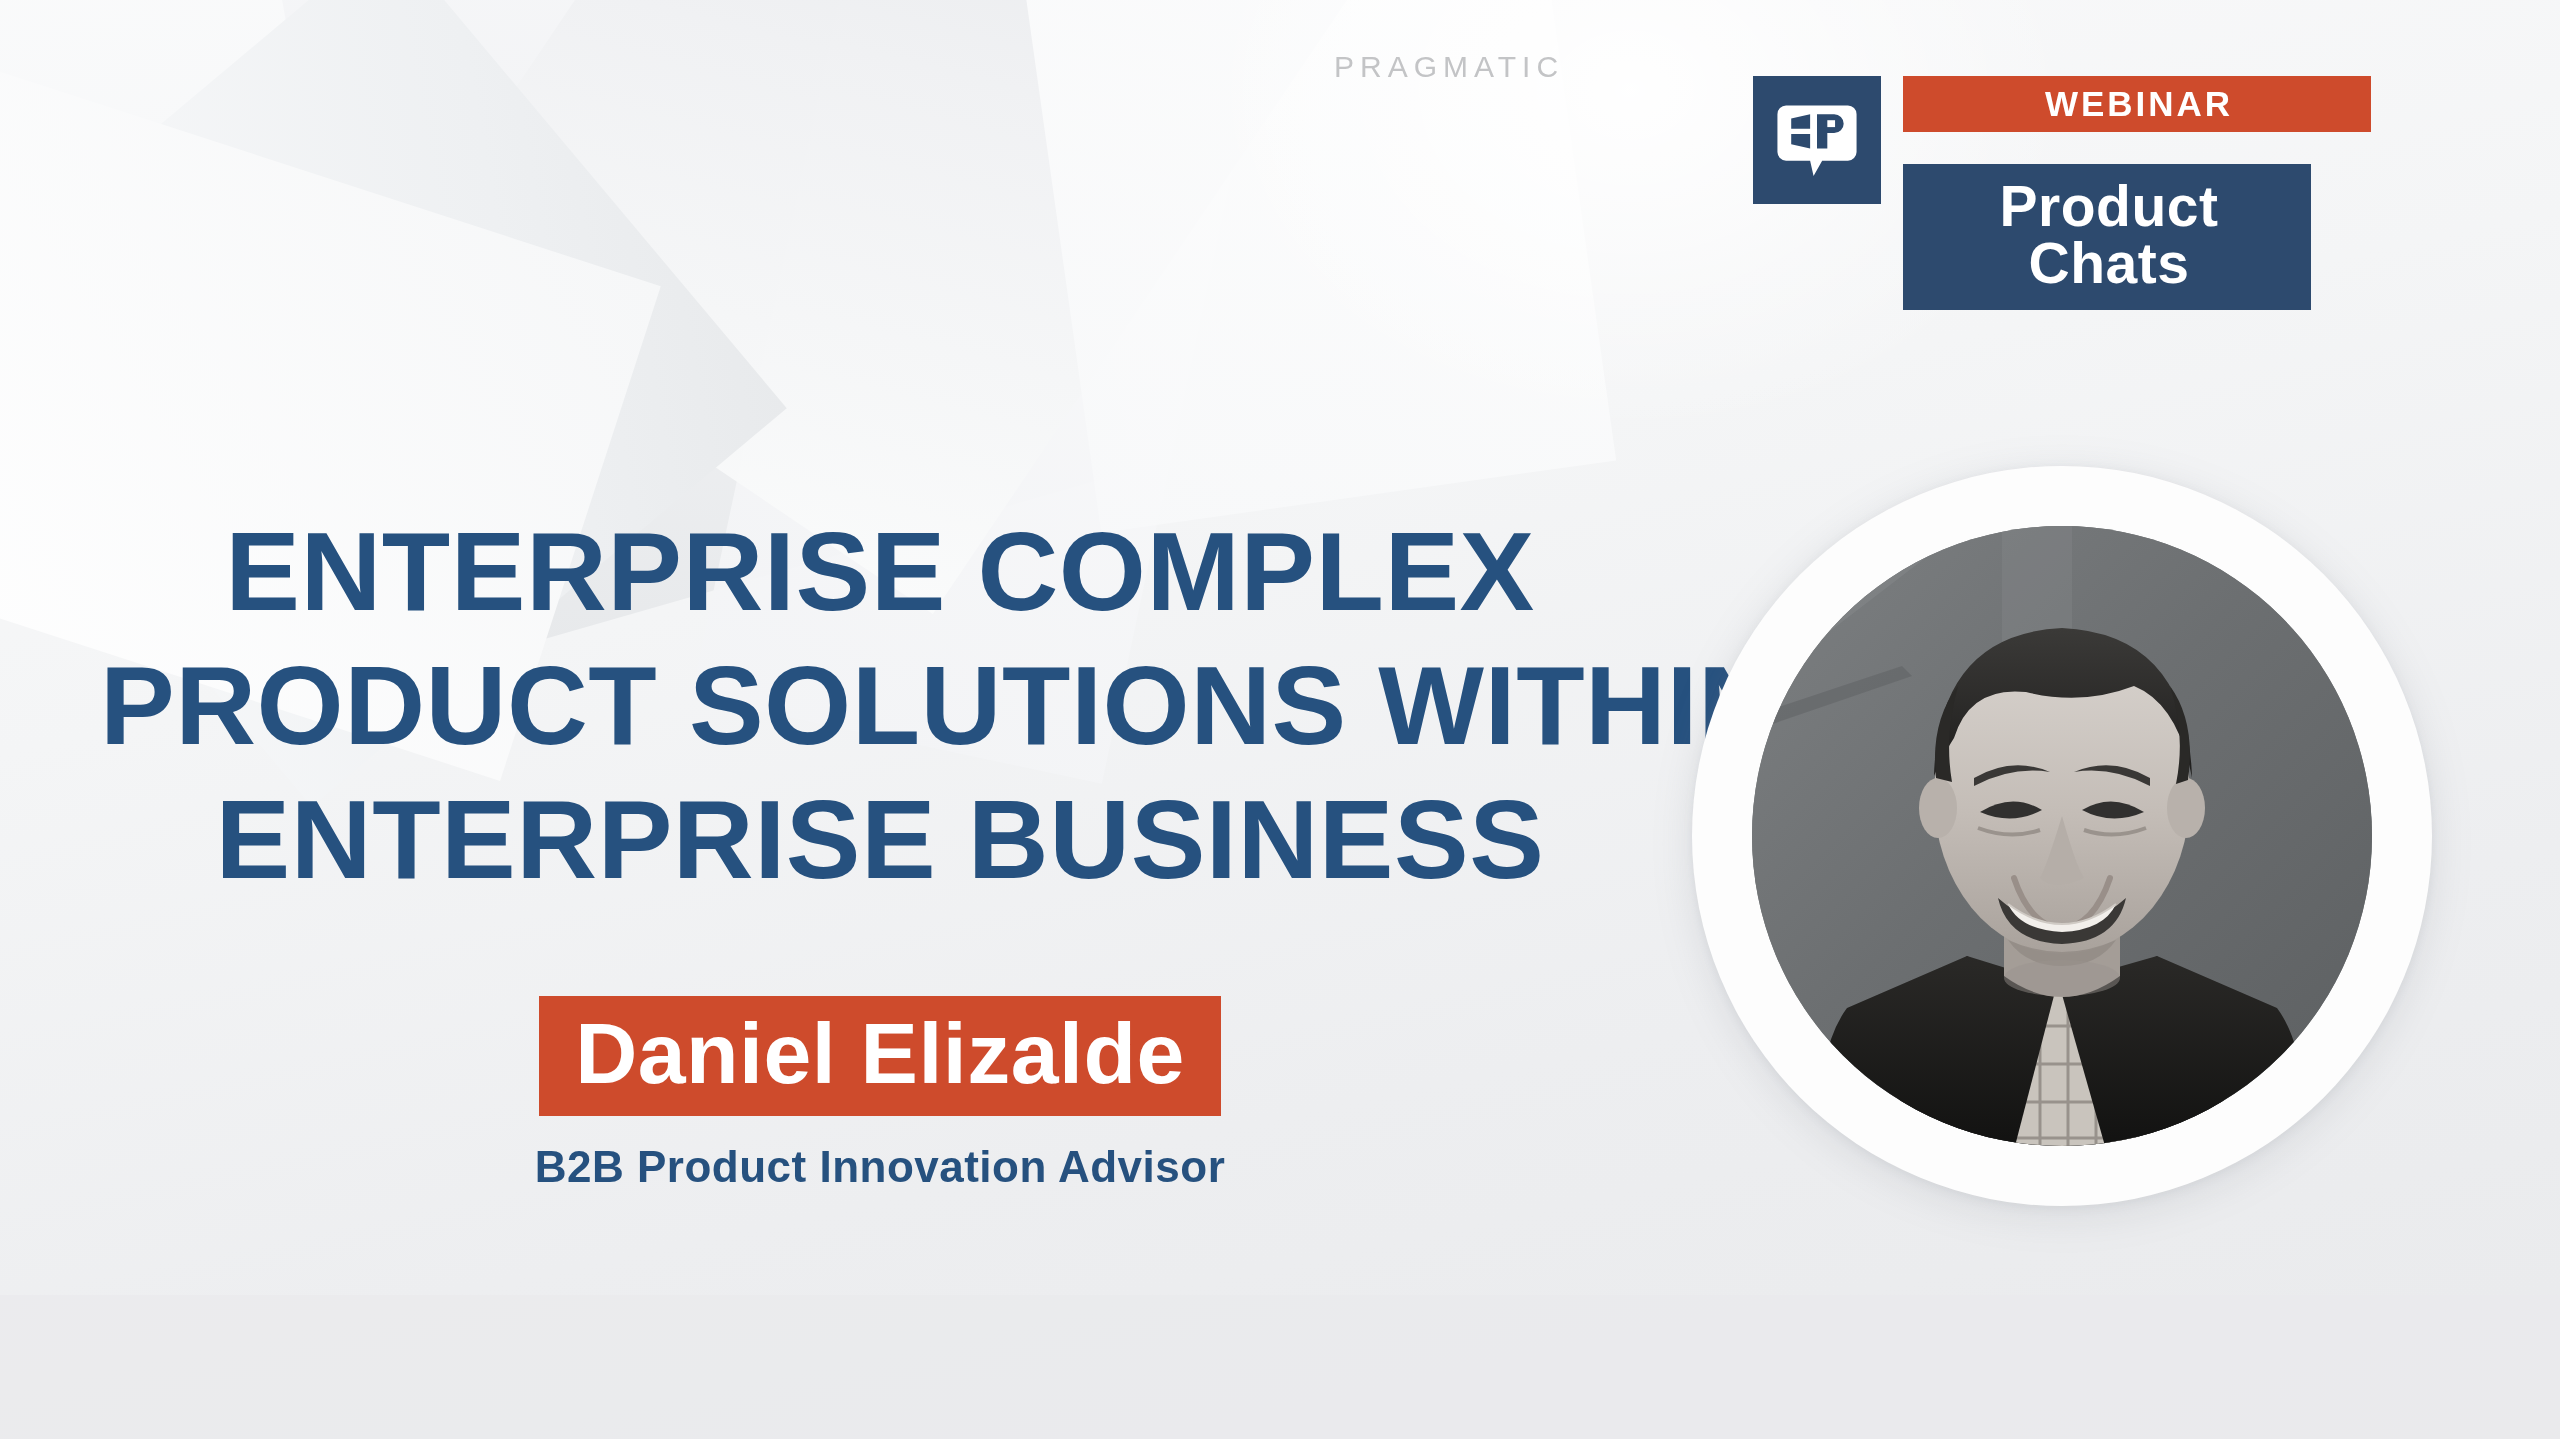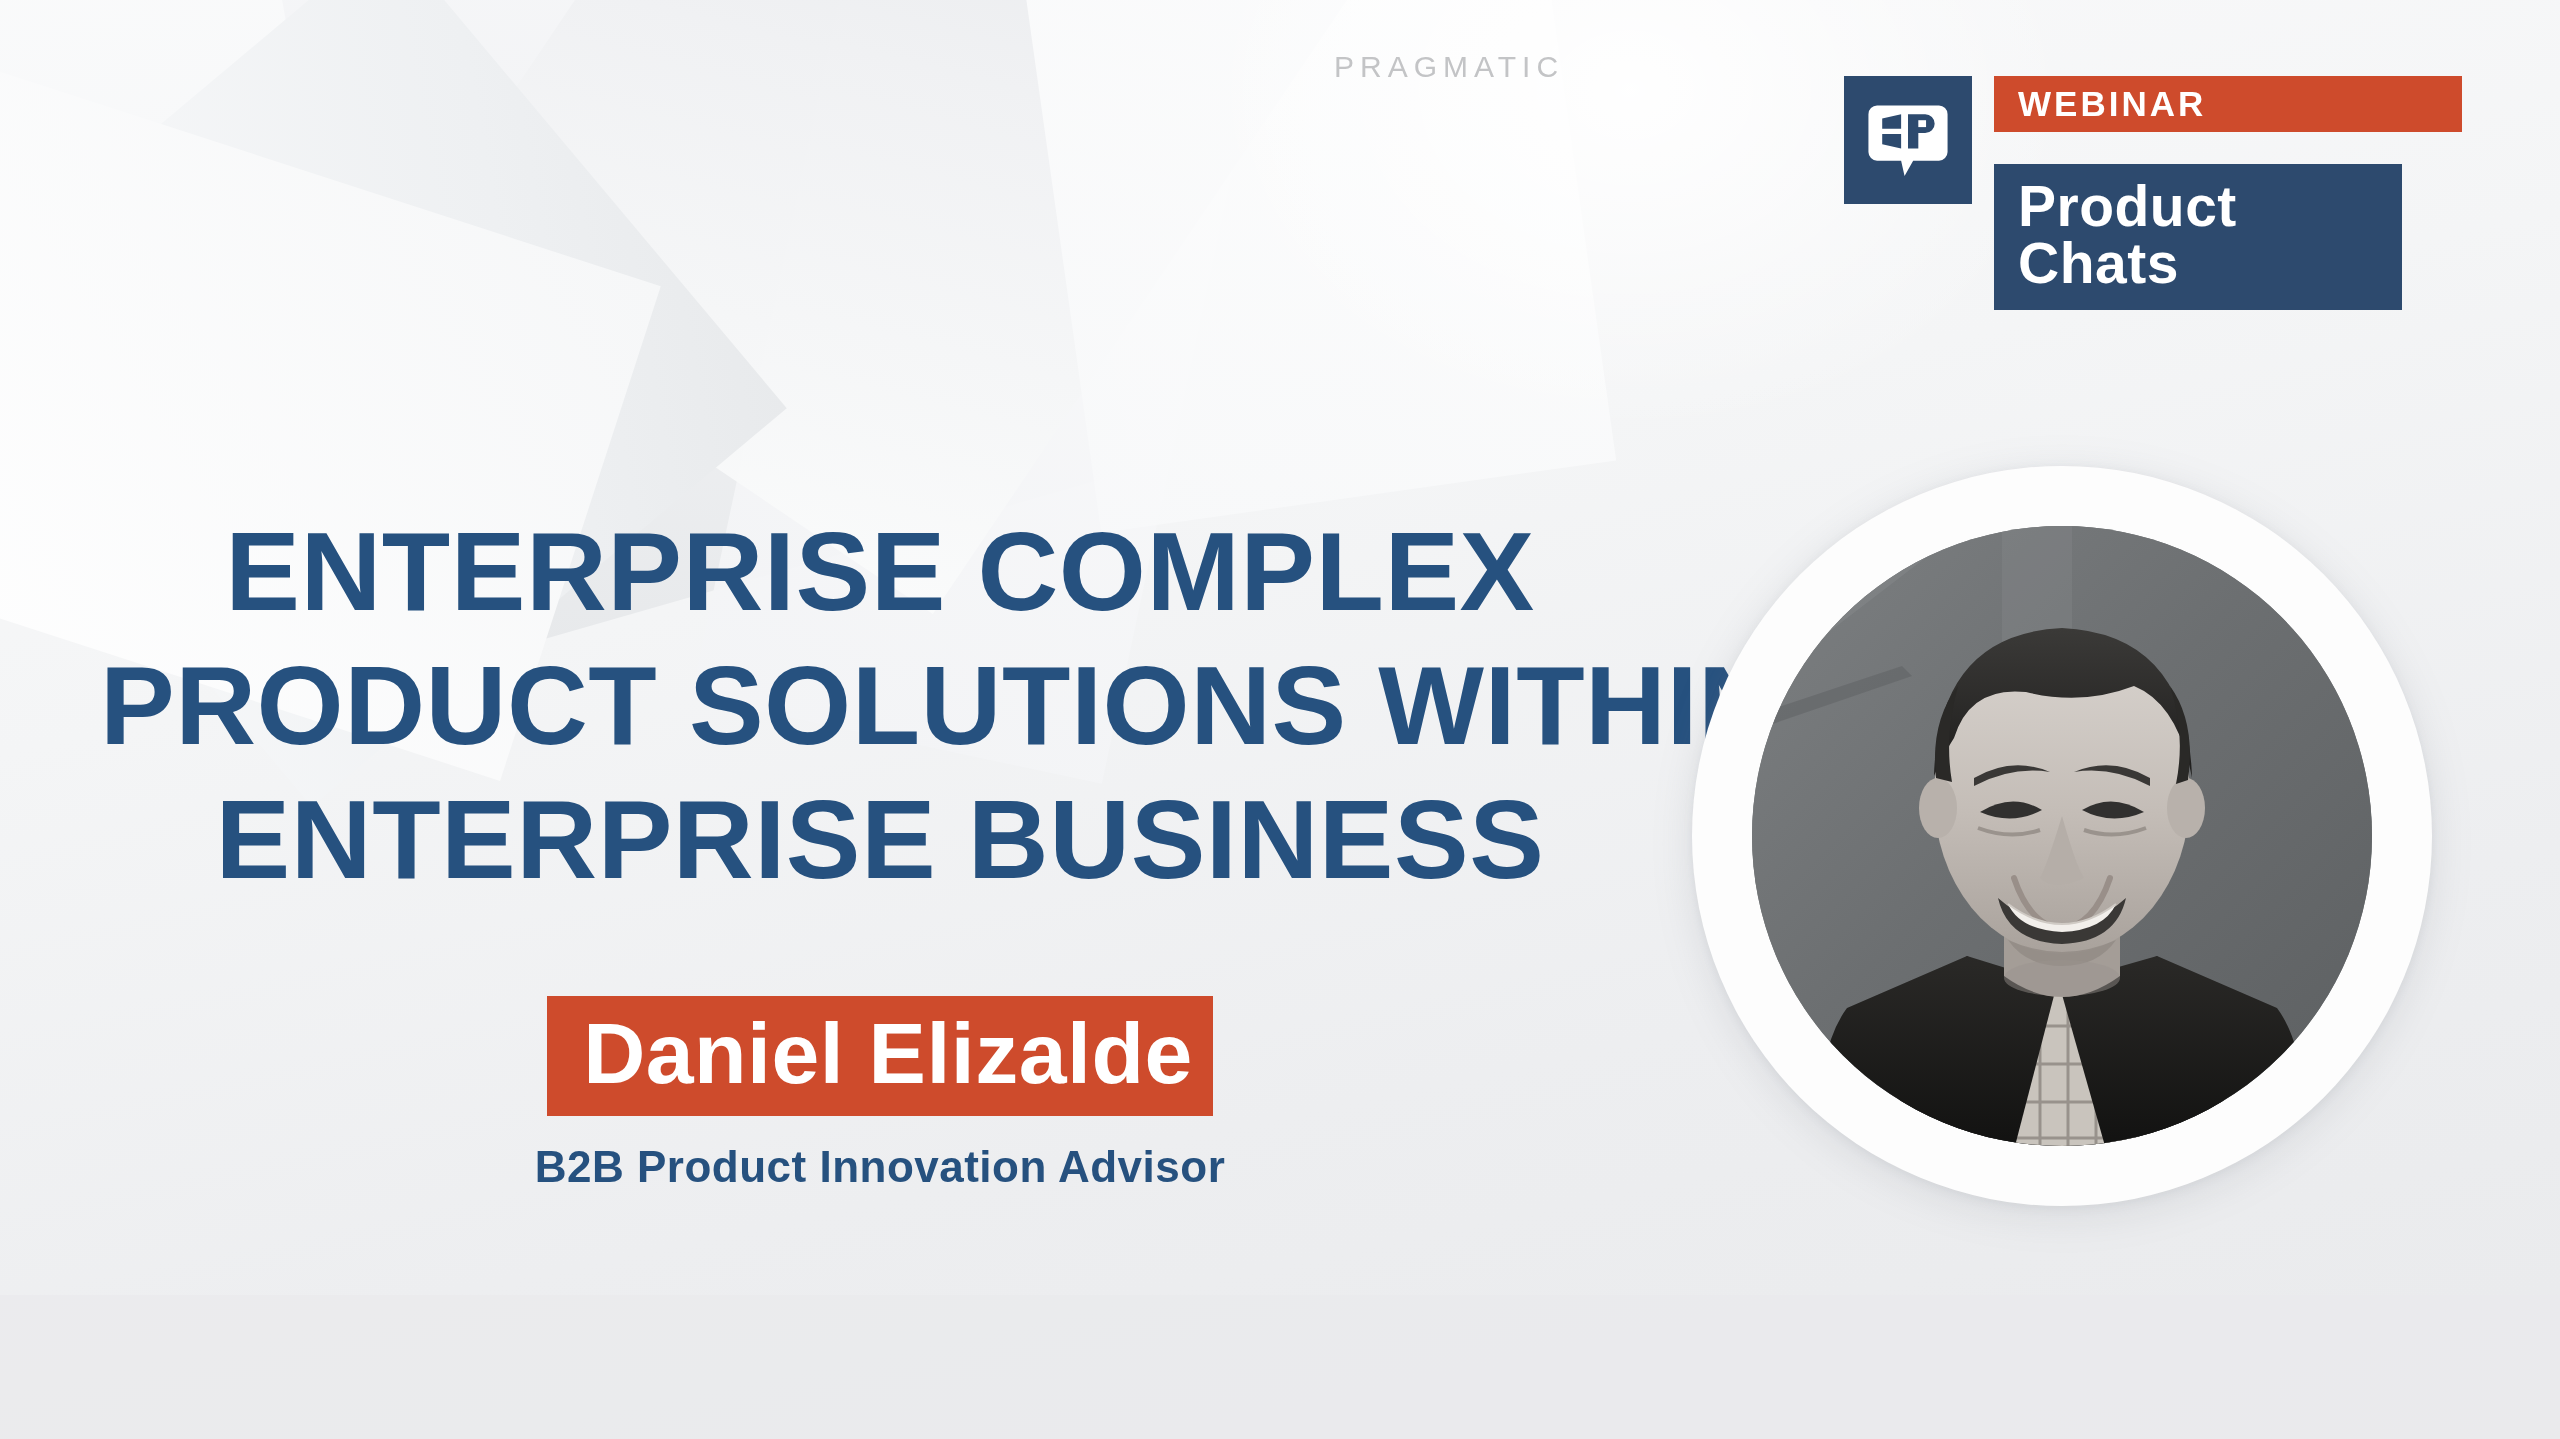--- a/index.html
+++ b/index.html
@@ -117,24 +117,25 @@
   .pl-wave {
     position: absolute;
     left: 196px; top: 4px;
     width: 74px; height: 74px;
     pointer-events: none;
   }
 
   
   .lockup {
     position: absolute;
-    left: 1844px; top: 76px;
+    left: 1753px; top: 76px;
     display: flex;
     align-items: flex-start;
     gap: 22px;
+    text-align: center;
   }
   .ep-tile {
     width: 128px; height: 128px;
     background: #2d4a6e;
     display: flex; align-items: center; justify-content: center;
     flex: none;
   }
   .ep-tile svg { width: 86px; height: 86px; display: block; }
 
   .badge-stack { display: flex; flex-direction: column; gap: 32px; }
@@ -191,21 +192,21 @@
   }
   .speaker-name {
     display: inline-block;
     background: #ce4b2c;
     color: #ffffff;
     font-family: "Liberation Sans Narrow", "Liberation Sans", sans-serif;
     font-weight: 700;
     font-size: 86px;
     line-height: 1;
     letter-spacing: .5px;
-    padding: 14px 20px 20px 36px;
+    padding: 14px 36px 20px 36px;
   }
   .speaker-role-wrap {
     position: absolute;
     left: 100px; top: 1145px;
     width: 1560px;
     text-align: center;
   }
   .speaker-role {
     font-family: "Liberation Sans Narrow", "Liberation Sans", sans-serif;
     font-weight: 700;

